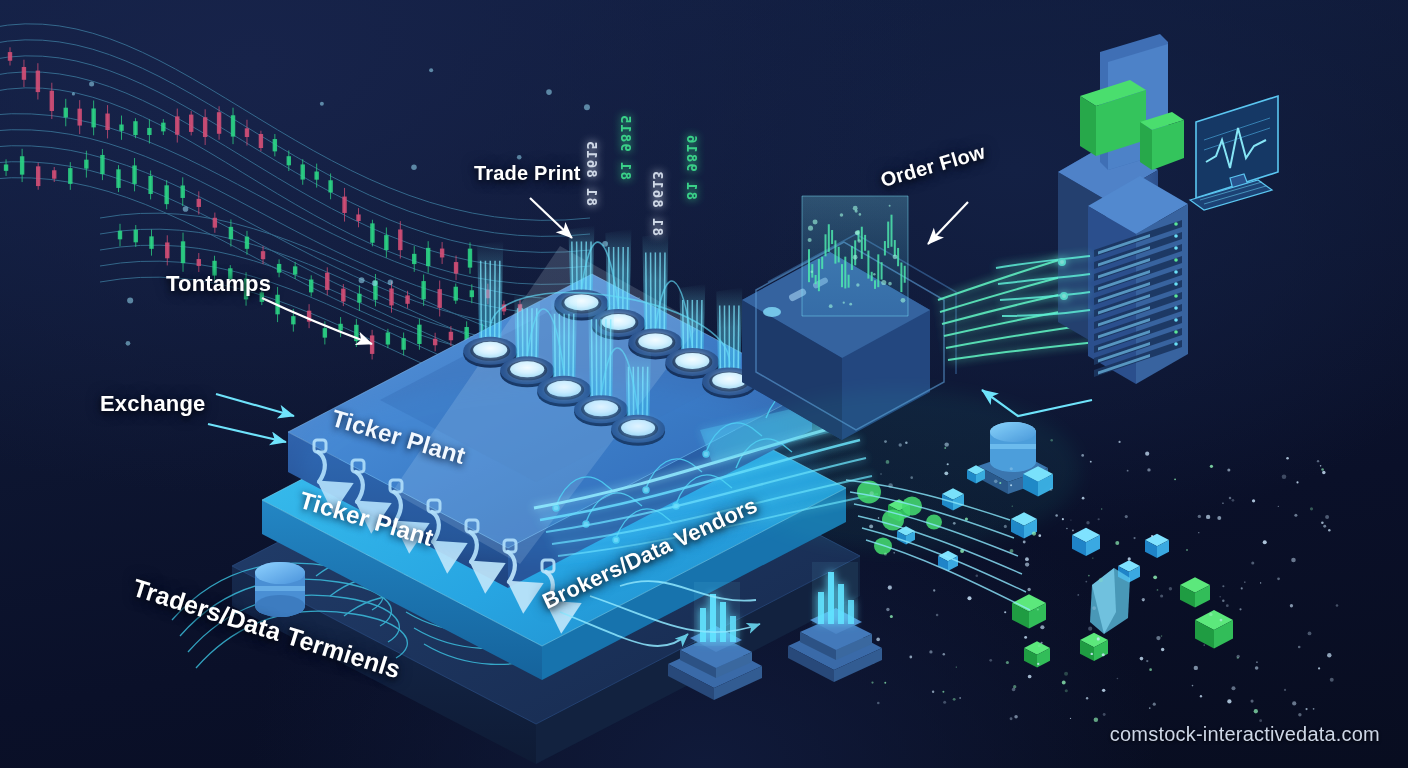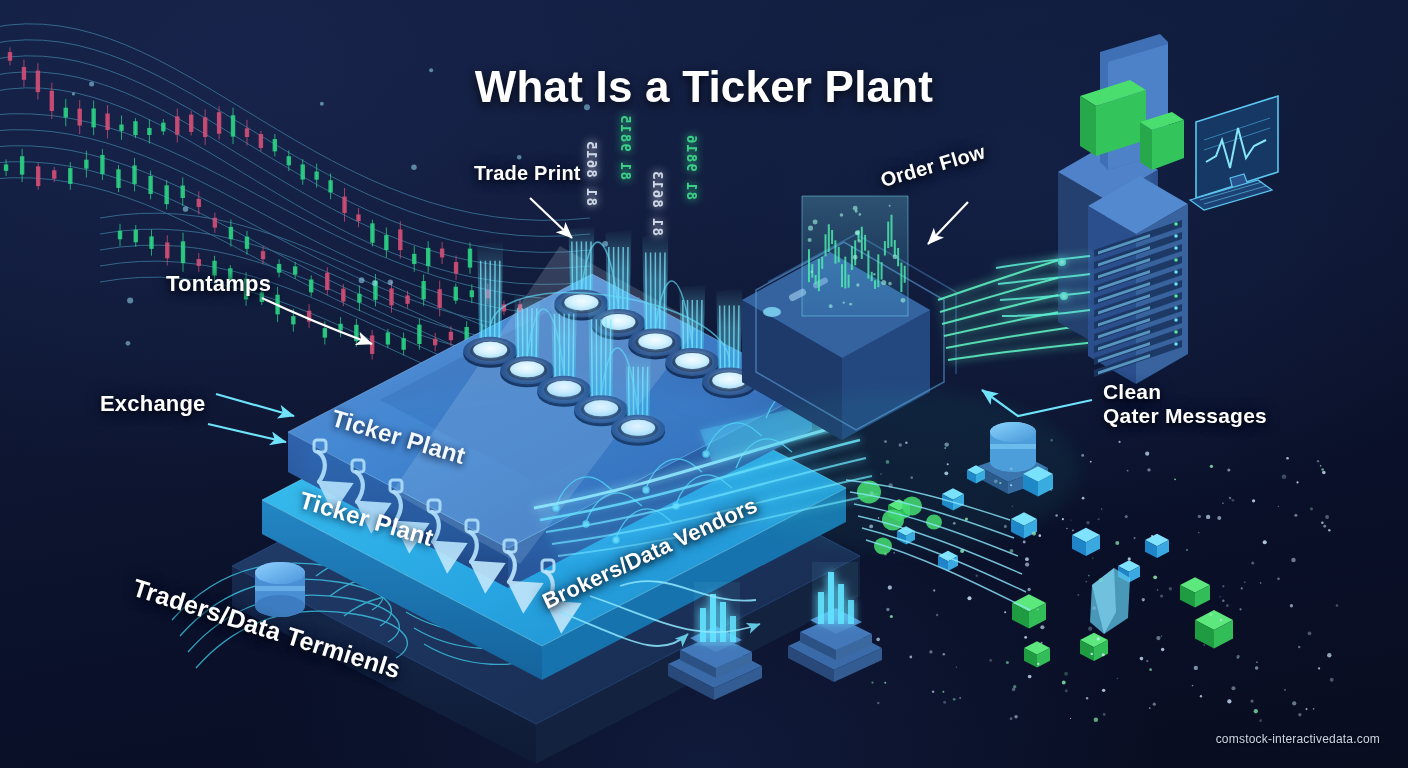--- a/index.html
+++ b/index.html
@@ -24,21 +24,21 @@
   #lbl-exchange{left:100px;top:380px;font-size:22px;margin-top:12px;}
   #lbl-tradeprint{left:474px;top:162px;font-size:20px;}
   #lbl-orderflow{left:878px;top:170px;font-size:20px;transform:rotate(-16deg);transform-origin:left top;}
   #lbl-clean{left:1103px;top:380px;font-size:21px;}
   #lbl-tp1{left:336px;top:405px;font-size:24px;transform:rotate(16.5deg);transform-origin:left top;
            color:#f2f8ff;text-shadow:0 2px 7px rgba(2,12,34,.95);}
   #lbl-tp2{left:304px;top:487px;font-size:24px;transform:rotate(16.5deg);transform-origin:left top;
            color:#ffffff;text-shadow:0 2px 7px rgba(2,20,48,.9);}
   #lbl-traders{left:138px;top:573px;font-size:25px;transform:rotate(17.5deg);transform-origin:left top;}
   #lbl-brokers{left:539px;top:592px;font-size:22px;transform:rotate(-25deg);transform-origin:left top;}
-  #watermark{position:absolute;right:28px;bottom:22px;color:#cdd6e6;font-size:12px;font-weight:400;
+  #watermark{position:absolute;right:28px;bottom:22px;color:#cdd6e6;font-size:20px;font-weight:400;
              letter-spacing:.2px;text-shadow:0 1px 3px rgba(0,0,0,.8);}
   .vnum{position:absolute;font-family:"DejaVu Sans Mono","Liberation Mono",monospace;font-size:14px;
         font-weight:700;letter-spacing:1px;white-space:nowrap;transform-origin:left top;
         text-shadow:0 0 8px currentColor;opacity:.92;}
 </style>
 </head>
 <body>
 
 <div id="stage">
 
@@ -1097,28 +1097,25 @@
         <path d="M530,198 L572,238" stroke="#ffffff" stroke-width="2.2" fill="none" marker-end="url(#arwW)"></path>
         <path d="M968,202 L928,244" stroke="#ffffff" stroke-width="2.2" fill="none" marker-end="url(#arwW)"></path>
         <path d="M1092,400 L1018,416 L982,390" stroke="#6fe3fb" stroke-width="2.2" fill="none" marker-end="url(#arwC)"></path>
       </g>
 
       <ellipse cx="560" cy="470" rx="260" ry="90" fill="#3aa8ff" opacity=".10" filter="url(#fSoft)"></ellipse>
       <ellipse cx="900" cy="470" rx="180" ry="80" fill="#2ee0c0" opacity=".06" filter="url(#fSoft)"></ellipse>
     </g>
   </svg>
 
-  <div id="title" class="lbl">What Is a Ticker Plant</div>
 
   <div id="lbl-tontamps" class="lbl">Tontamps</div>
   <div id="lbl-exchange" class="lbl">Exchange</div>
   <div id="lbl-tradeprint" class="lbl">Trade Print</div>
   <div id="lbl-orderflow" class="lbl">Order Flow</div>
-  <div id="lbl-clean" class="lbl">Clean
-Qater Messages</div>
   <div id="lbl-tp1" class="lbl">Ticker Plant</div>
   <div id="lbl-tp2" class="lbl">Ticker Plant</div>
   <div id="lbl-traders" class="lbl">Traders/Data Termienls</div>
   <div id="lbl-brokers" class="lbl">Brokers/Data Vendors</div>
 
   <div id="vnums">
       <div class="vnum" style="left: 634px; top: 180px; color: rgb(62, 224, 143); transform: rotate(90deg) scaleX(-1);">81 9815</div>
       <div class="vnum" style="left: 600px; top: 206px; color: rgb(223, 232, 245); transform: rotate(90deg) scaleX(-1);">81 8615</div>
       <div class="vnum" style="left: 700px; top: 200px; color: rgb(62, 224, 143); transform: rotate(90deg) scaleX(-1);">81 9816</div>
       <div class="vnum" style="left: 666px; top: 236px; color: rgb(223, 232, 245); transform: rotate(90deg) scaleX(-1);">81 8613</div>

